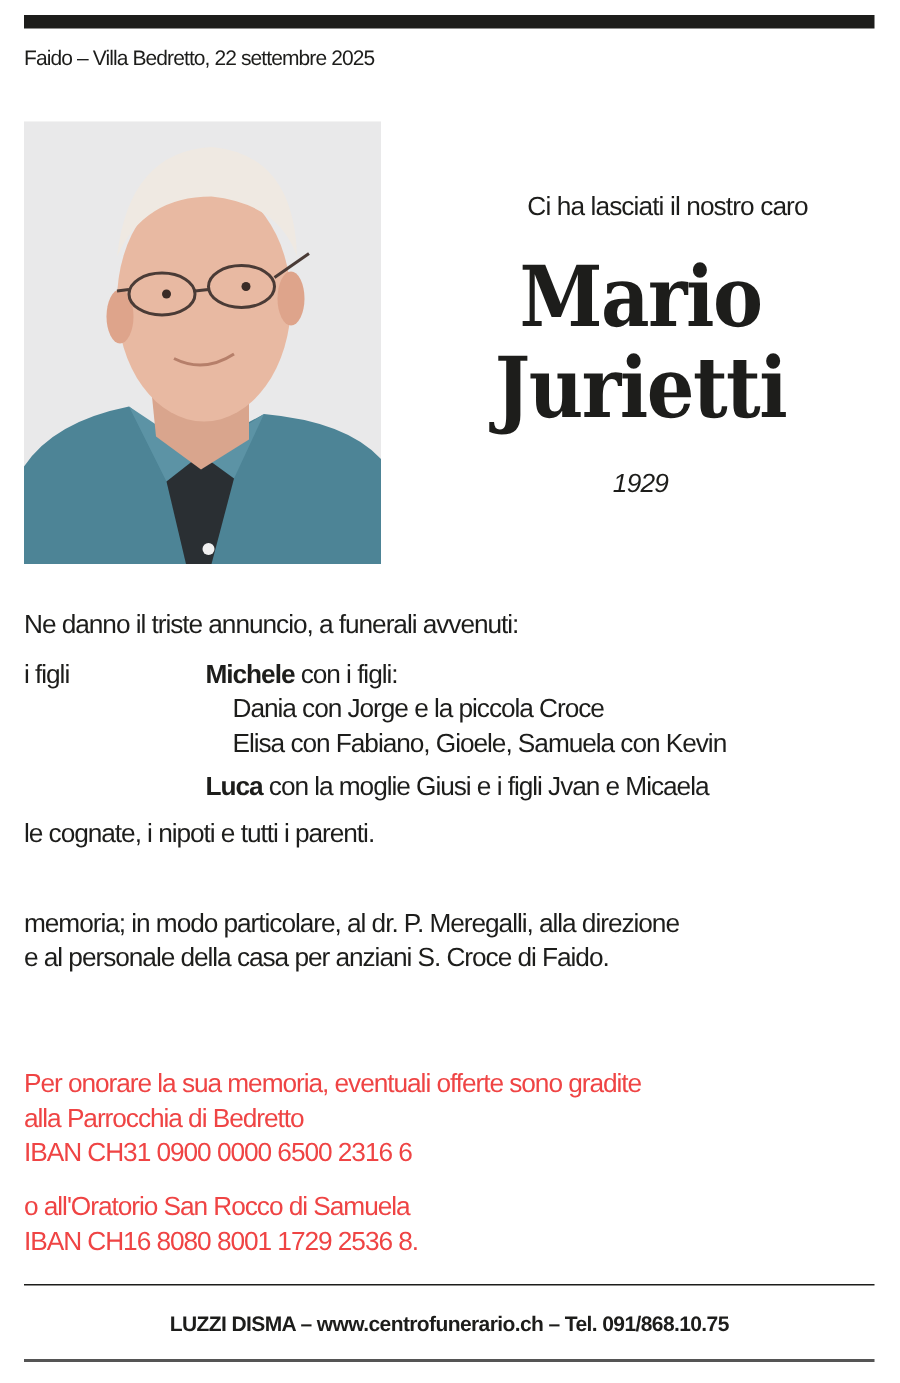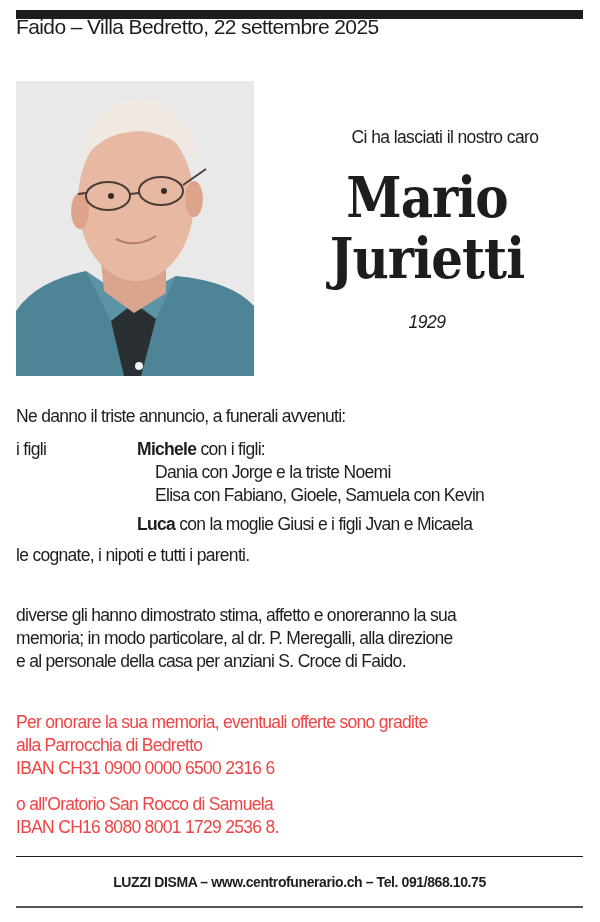--- a/index.html
+++ b/index.html
@@ -1,19 +1,19 @@
 <!DOCTYPE html>
 <html><head>
 <meta charset="utf-8">
 <style>
   html, body { margin: 0; padding: 0; background: #ffffff; }
   body { width: 600px; height: 922px; position: relative; overflow: hidden;
          font-family: "Liberation Sans", "DejaVu Sans", sans-serif; color: #1d1d1b; }
   .top-bar { position: absolute; left: 16px; top: 10px; width: 567px; height: 9px; background: #1d1d1b; }
-  .dateline { position: absolute; left: 16px; top: 15px; font-size: 21px; letter-spacing: -0.6px; }
+  .dateline { position: absolute; left: 16px; top: 30px; font-size: 14px; letter-spacing: -0.6px; }
   .photo { position: absolute; left: 16px; top: 81px; width: 238px; height: 295px; background: #e9e9ea; overflow: hidden; }
   .photo svg { display: block; width: 100%; height: 100%; }
   .intro { position: absolute; left: 302px; top: 127px; width: 286px; text-align: center; font-size: 17.5px; letter-spacing: -0.6px; }
   .name { position: absolute; left: 302px; top: 168px; width: 250px; text-align: center;
           font-family: "DejaVu Serif", "Liberation Serif", serif; font-weight: bold;
           font-size: 50px; line-height: 54px; letter-spacing: -1px; transform: scaleY(1.12); transform-origin: top center; }
   .year { position: absolute; left: 302px; top: 312px; width: 250px; text-align: center; font-size: 17.5px; letter-spacing: -0.5px; font-style: italic; }
   .announce { position: absolute; left: 16px; top: 406px; font-size: 17.5px; letter-spacing: -0.7px; }
   .row { position: absolute; font-size: 17.5px; letter-spacing: -0.7px; white-space: nowrap; }
   .label-col { left: 16px; }
@@ -68,29 +68,28 @@
   <div>Jurietti</div>
 </div>
 <div class="year">1929</div>
 
 <div class="announce">Ne danno il triste annuncio, a funerali avvenuti:</div>
 
 <div class="row label-col" style="top:439px">i figli</div>
 <div class="row main-col" style="top:439px">
   <b class="nm">Michele</b><span> con i figli:</span>
 </div>
-<div class="row sub-col" style="top:462px">Dania con Jorge e la triste Noemi</div>
+<div class="row sub-col" style="top:462px">Dania con Jorge e la piccola Croce</div>
 <div class="row sub-col" style="top:485px">Elisa con Fabiano, Gioele, Samuela con Kevin</div>
 <div class="row main-col" style="top:514px">
   <b class="nm">Luca</b><span> con la moglie Giusi e i figli Jvan e Micaela</span>
 </div>
 <div class="row label-col" style="top:545px">le cognate, i nipoti e tutti i parenti.</div>
 
 <div class="para" style="top:604px">
-  <div>diverse gli hanno dimostrato stima, affetto e onoreranno la sua</div>
   <div>memoria; in modo particolare, al dr. P. Meregalli, alla direzione</div>
   <div>e al personale della casa per anziani S. Croce di Faido.</div>
 </div>
 
 <div class="para light" style="top:711px">
   <div>Per onorare la sua memoria, eventuali offerte sono gradite</div>
   <div>alla Parrocchia di Bedretto</div>
   <div>IBAN CH31 0900 0000 6500 2316 6</div>
 </div>
 

